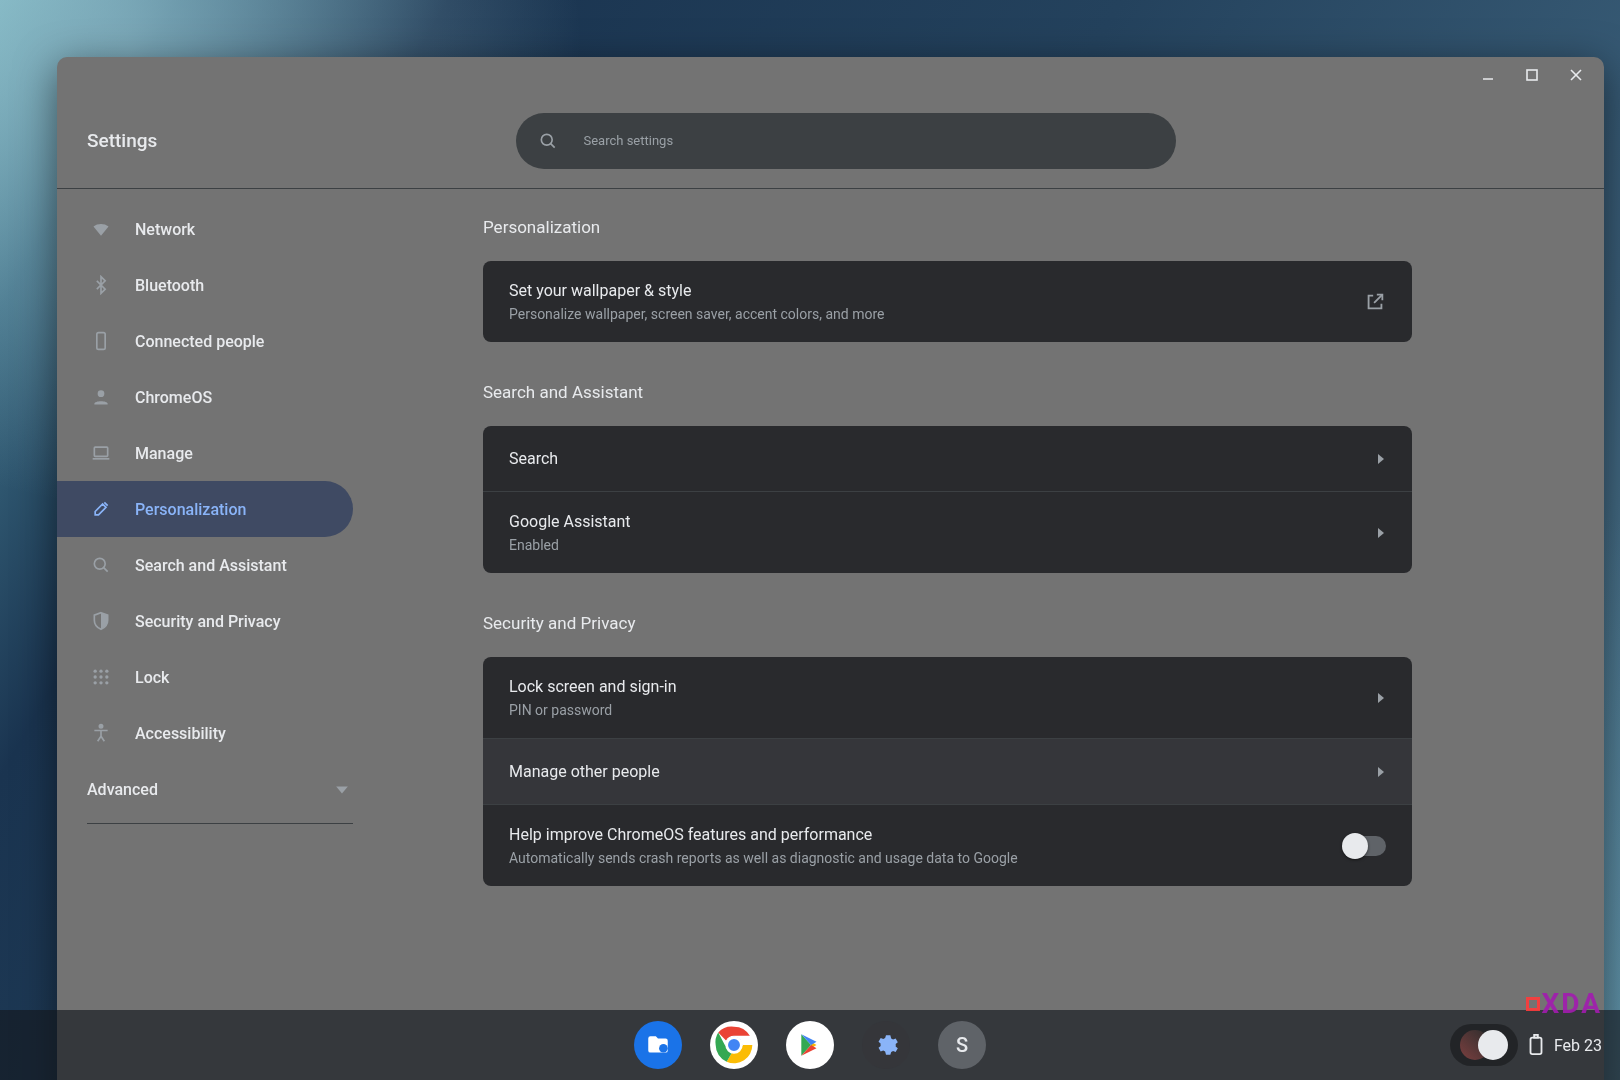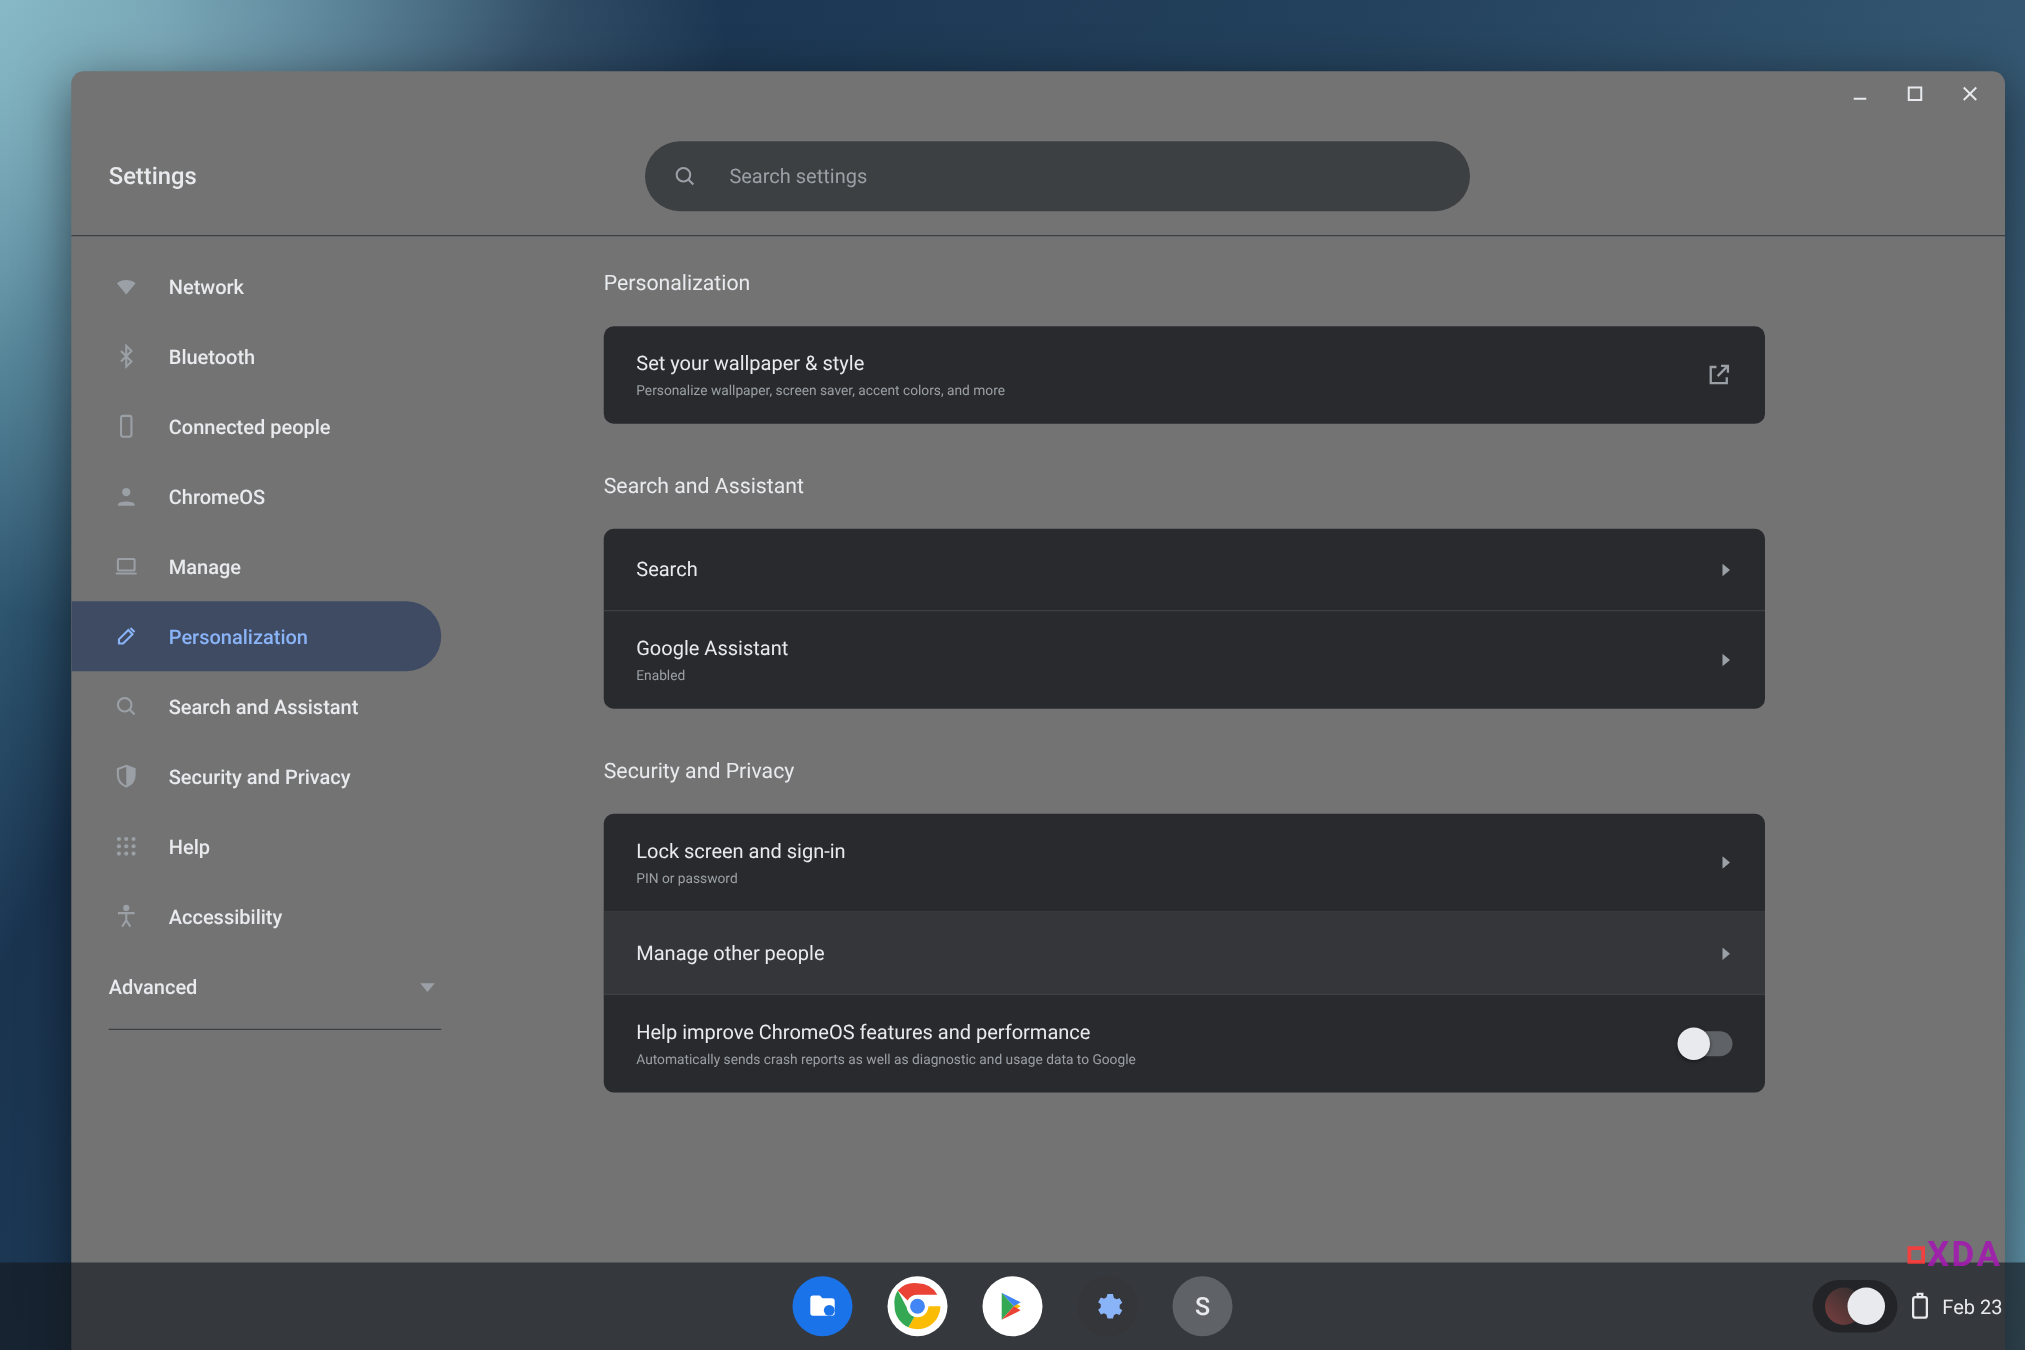--- a/index.html
+++ b/index.html
@@ -43,21 +43,21 @@
 .search-wrap { flex:1; display:flex; justify-content:center; }
 .search-box {
   width:660px; height:56px;
   background:#3c4043;
   border-radius:28px;
   display:flex; align-items:center;
   padding:0 22px;
   gap:26px;
 }
 .search-box svg { width:20px; height:20px; color:#9aa0a6; }
-.search-ph { color:#9aa0a6; font-size:16px; }
+.search-ph { color:#9aa0a6; font-size:13px; }
 .content { flex:1; display:flex; overflow:hidden; }
 .sidebar { width:346px; padding-top:12px; overflow-y:auto; }
 .side-item {
   height:56px; display:flex; align-items:center; gap:24px;
   padding-left:34px; color:#e8eaed; font-size:16px; font-weight:500;
   border-top-right-radius:28px; border-bottom-right-radius:28px;
   margin-right:50px;
 }
 .side-item.active { background:#3f4a63; color:#8ab4f8; }
 .side-item.active svg { color:#8ab4f8; }
@@ -73,21 +73,21 @@
 .section-title { color:#e8eaed; font-size:17px; font-weight:400; margin-bottom:24px; }
 .card { background:#292a2d; border-radius:8px; margin-bottom:40px; overflow:hidden; }
 .row {
   padding:20px 26px; display:flex; align-items:center; justify-content:space-between;
   border-bottom:1px solid #3c4043; min-height:66px;
 }
 .row:last-child { border-bottom:none; }
 .row.hover { background:#35363a; }
 .row-text { display:flex; flex-direction:column; gap:6px; }
 .row-title { color:#e8eaed; font-size:16px; }
-.row-sub { color:#9aa0a6; font-size:11px; }
+.row-sub { color:#9aa0a6; font-size:14px; }
 .row svg.arrow { width:10px; height:10px; color:#9aa0a6; }
 .row svg.launch { width:22px; height:22px; color:#9aa0a6; }
 .toggle { width:42px; height:20px; background:#5f6368; border-radius:10px; position:relative; }
 .toggle .knob { position:absolute; left:-2px; top:-3px; width:26px; height:26px; background:#e8eaed; border-radius:50%; box-shadow:0 1px 3px rgba(0,0,0,0.5); }
 
 
 .shelf {
   position:absolute; left:0; bottom:0; width:1620px; height:70px;
   background:rgba(20,25,30,0.65);
   display:flex; align-items:center; justify-content:center;
@@ -198,21 +198,21 @@
             <circle cx="5" cy="5" r="2"></circle>
             <circle cx="12" cy="5" r="2"></circle>
             <circle cx="19" cy="5" r="2"></circle>
             <circle cx="5" cy="12" r="2"></circle>
             <circle cx="12" cy="12" r="2"></circle>
             <circle cx="19" cy="12" r="2"></circle>
             <circle cx="5" cy="19" r="2"></circle>
             <circle cx="12" cy="19" r="2"></circle>
             <circle cx="19" cy="19" r="2"></circle>
           </svg>
-        <span>Help</span>
+        <span>Lock</span>
       </div>
       <div class="side-item">
         <svg viewBox="0 0 24 24" fill="none" stroke="currentColor" stroke-width="2">
             <circle cx="12" cy="4" r="2" fill="currentColor"></circle>
             <path d="M4 9h16M12 9v7m0 0l-4 6m4-6l4 6"></path>
           </svg>
         <span>Accessibility</span>
       </div>
       <div class="adv-row">
         <span>Advanced</span>

